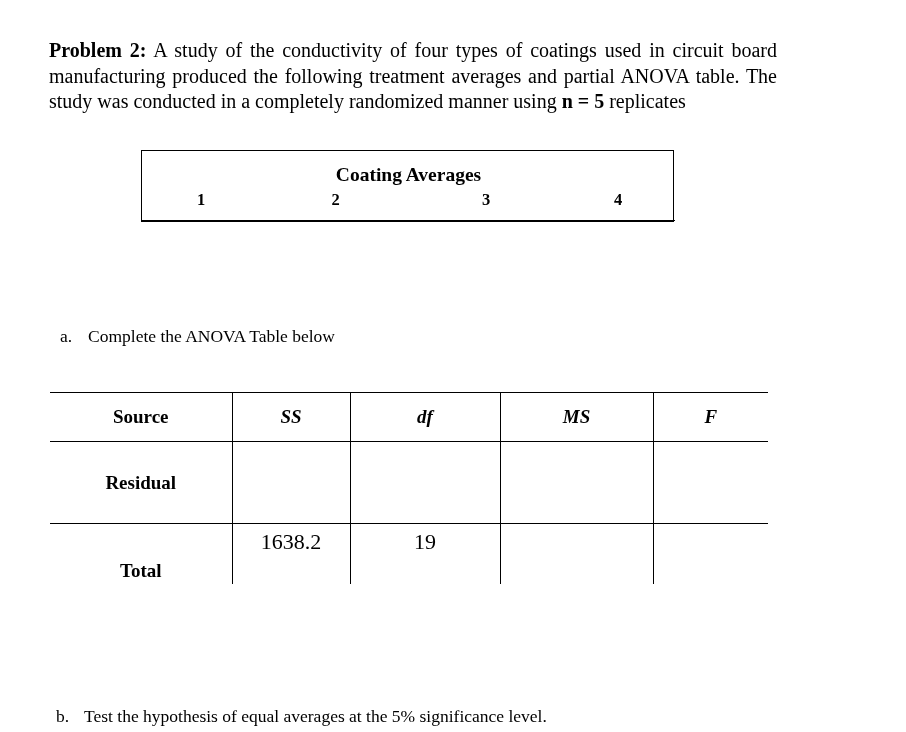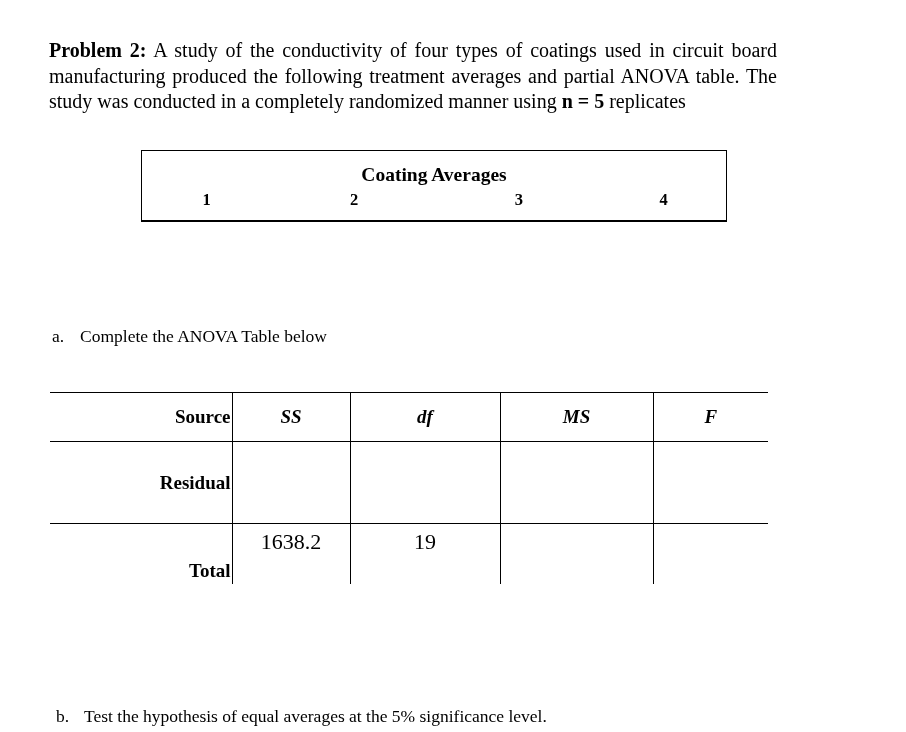--- a/index.html
+++ b/index.html
@@ -27,21 +27,21 @@
     text-align: justify;
     text-justify: inter-word;
   }
   #problem-statement .b { font-weight: bold; }
 
   
   #coating-table {
     position: absolute;
     left: 141px;
     top: 150px;
-    width: 586px;
+    width: 533px;
     border: 1.6px solid #000;
     border-collapse: collapse;
     box-sizing: border-box;
   }
   #coating-table table {
     width: 100%;
     border-collapse: collapse;
     table-layout: fixed;
   }
   #coating-title {
@@ -66,21 +66,21 @@
     border-right: 1.6px solid #000;
   }
   #coating-table .vals td:last-child { border-right: none; }
 
   
   .list-item {
     position: absolute;
     font-size: 17.5px;
     line-height: 24px;
   }
-  #item-a { left: 52px; top: 324px; }
+  #item-a { left: 60px; top: 324px; }
   #item-b { left: 56px; top: 704px; }
   .list-item .marker {
     display: inline-block;
     width: 28px;
   }
 
   
   #anova-table {
     position: absolute;
     left: 50px;
@@ -91,21 +91,21 @@
   #anova-table table {
     width: 100%;
     border-collapse: collapse;
     table-layout: fixed;
   }
   #anova-table td {
     border-left: 1.5px solid #000;
     vertical-align: middle;
     text-align: center;
   }
-  #anova-table td.c0 { border-left: none; text-align: right; }
+  #anova-table td.c0 { border-left: none; }
   #anova-table tr.hrow td { border-top: 1.6px solid #000; }
 
   #anova-table tr.head td {
     height: 46px;
     font-weight: bold;
     font-size: 19px;
   }
   #anova-table tr.head td.it {
     font-style: italic;
   }

